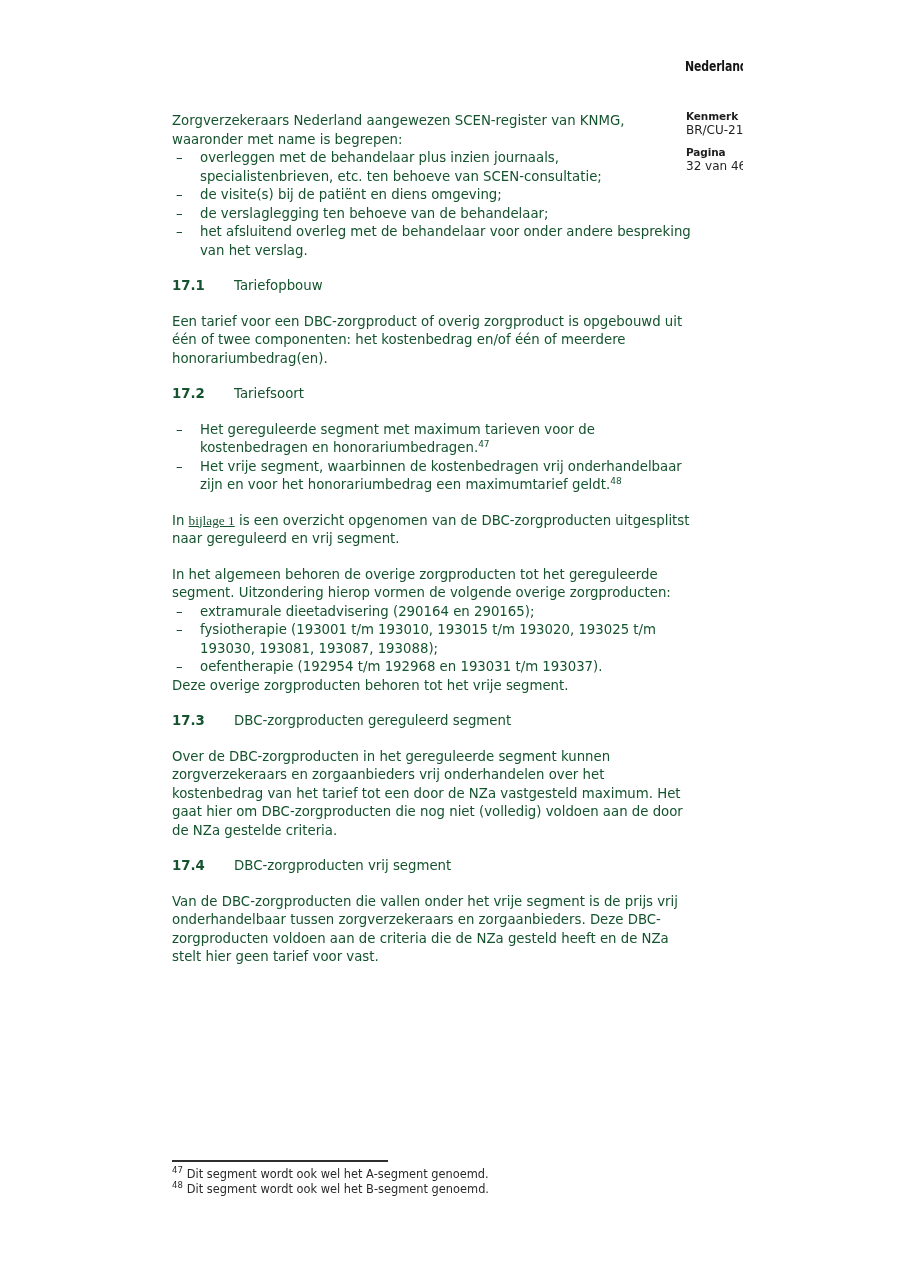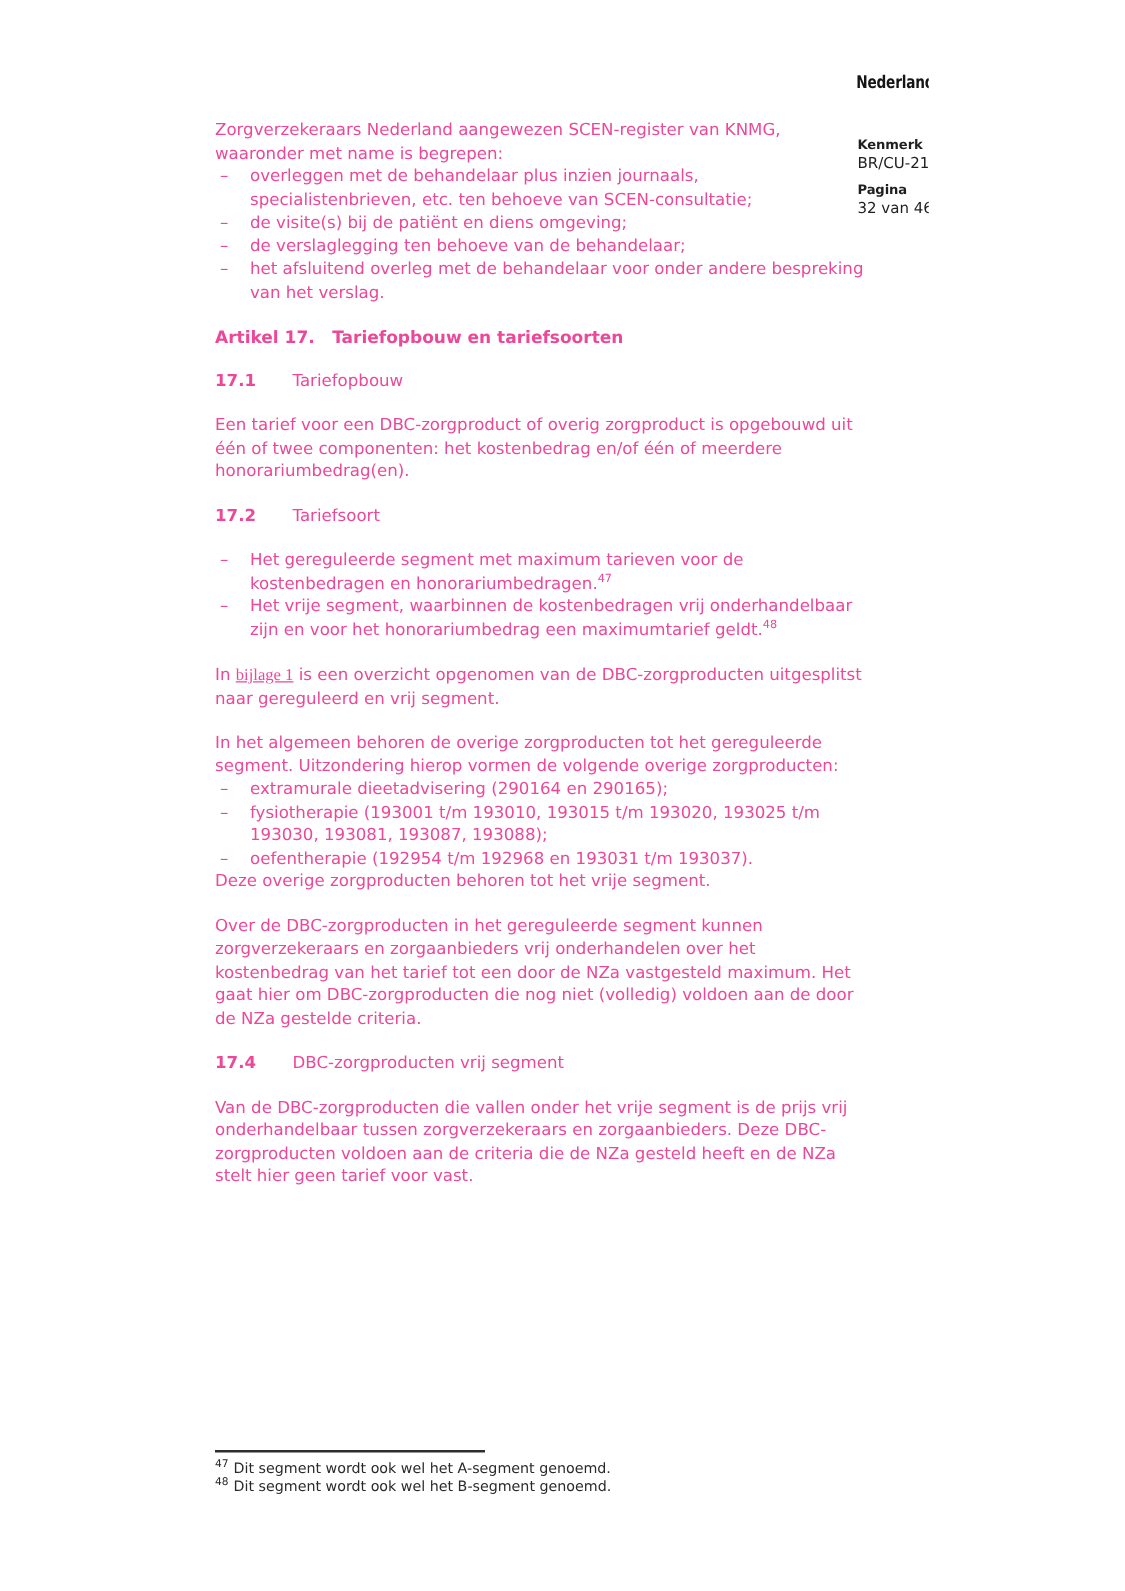--- a/index.html
+++ b/index.html
@@ -46,25 +46,25 @@
   }
   .meta-value {
     font-size: 12px;
     line-height: 15px;
     margin-bottom: 8px;
   }
   
   .content {
     position: absolute;
     left: 172px;
-    top: 96px;
+    top: 112px;
     width: 520px;
     font-size: 13.3px;
     line-height: 18.5px;
-    color: #ec4899;
+    color: #14532d;
   }
   .block { margin: 0 0 17px 0; }
   .block p { margin: 0; }
   .bullet {
     position: relative;
     padding-left: 28px;
   }
   .bullet .dash {
     position: absolute;
     left: 4px;
@@ -140,23 +140,20 @@
       <div class="bullet">
         <span class="dash">–</span>
         <span>de verslaglegging ten behoeve van de behandelaar;</span>
       </div>
       <div class="bullet">
         <span class="dash">–</span>
         <span>het afsluitend overleg met de behandelaar voor onder andere bespreking van het verslag.</span>
       </div>
     </div>
 
-    <div class="article-heading">
-      <span class="art-number">Artikel 17.</span><span>Tariefopbouw en tariefsoorten</span>
-    </div>
 
     <div class="section-heading">
       <span class="section-number">17.1</span><span>Tariefopbouw</span>
     </div>
     <div class="block">
       <p>Een tarief voor een DBC-zorgproduct of overig zorgproduct is opgebouwd uit één of twee componenten: het kostenbedrag en/of één of meerdere honorariumbedrag(en).</p>
     </div>
 
     <div class="section-heading">
       <span class="section-number">17.2</span><span>Tariefsoort</span>
@@ -186,20 +183,23 @@
         <span class="dash">–</span>
         <span>fysiotherapie (193001 t/m 193010, 193015 t/m 193020, 193025 t/m 193030, 193081, 193087, 193088);</span>
       </div>
       <div class="bullet">
         <span class="dash">–</span>
         <span>oefentherapie (192954 t/m 192968 en 193031 t/m 193037).</span>
       </div>
       <p>Deze overige zorgproducten behoren tot het vrije segment.</p>
     </div>
 
+    <div class="section-heading">
+      <span class="section-number">17.3</span><span>DBC-zorgproducten gereguleerd segment</span>
+    </div>
     <div class="block">
       <p>Over de DBC-zorgproducten in het gereguleerde segment kunnen zorgverzekeraars en zorgaanbieders vrij onderhandelen over het kostenbedrag van het tarief tot een door de NZa vastgesteld maximum. Het gaat hier om DBC-zorgproducten die nog niet (volledig) voldoen aan de door de NZa gestelde criteria.</p>
     </div>
 
     <div class="section-heading">
       <span class="section-number">17.4</span><span>DBC-zorgproducten vrij segment</span>
     </div>
     <div class="block">
       <p>Van de DBC-zorgproducten die vallen onder het vrije segment is de prijs vrij onderhandelbaar tussen zorgverzekeraars en zorgaanbieders. Deze DBC-zorgproducten voldoen aan de criteria die de NZa gesteld heeft en de NZa stelt hier geen tarief voor vast.</p>
     </div>

